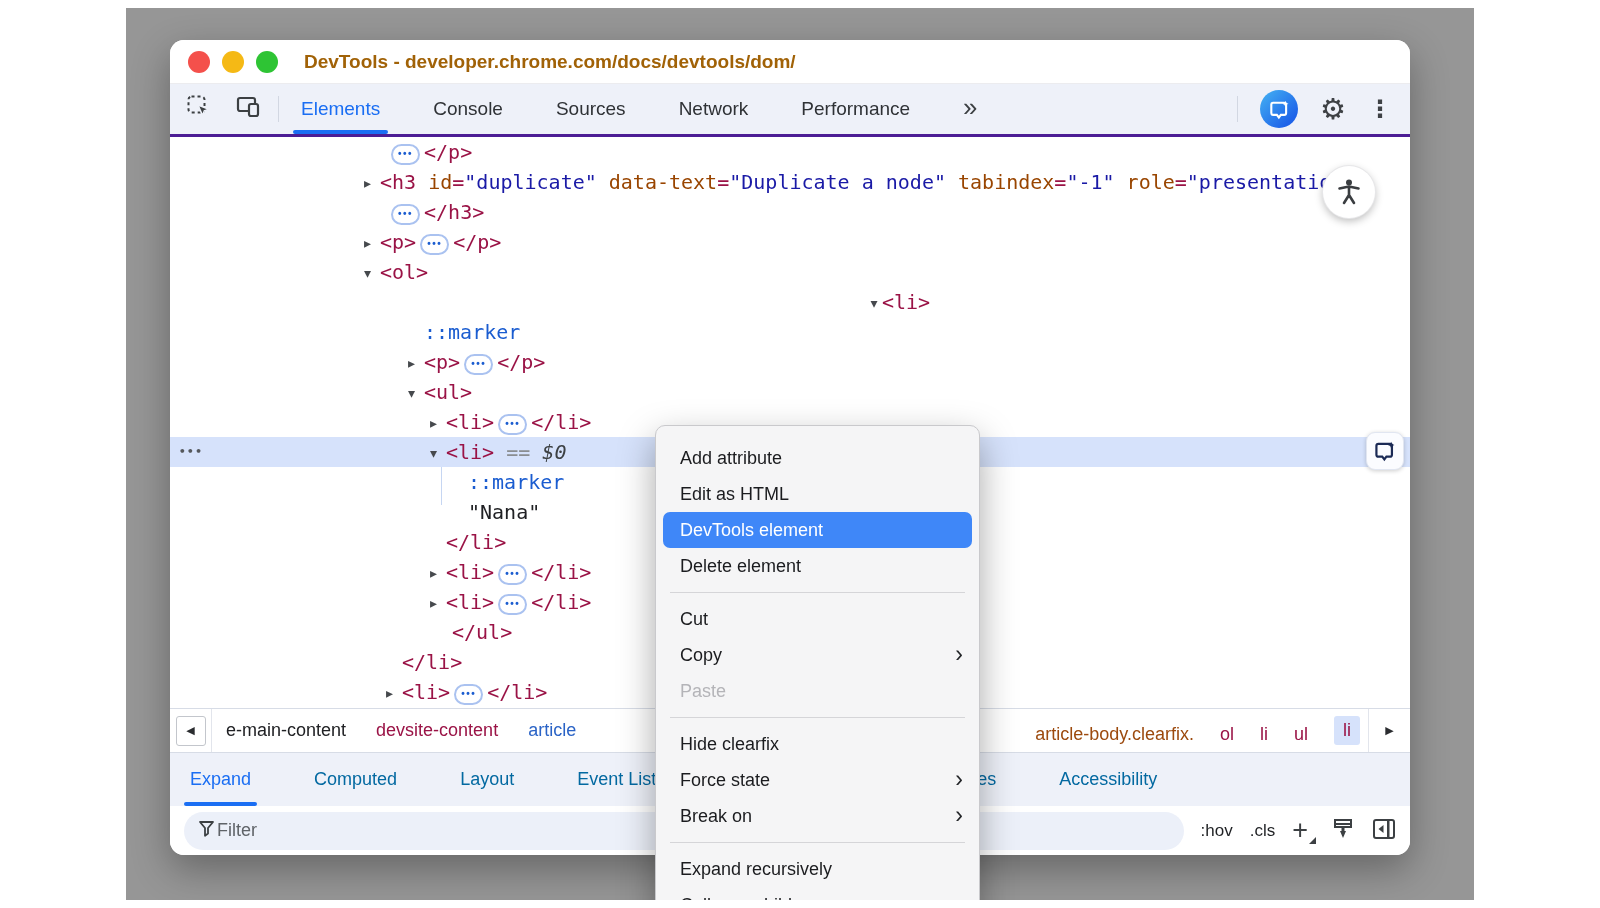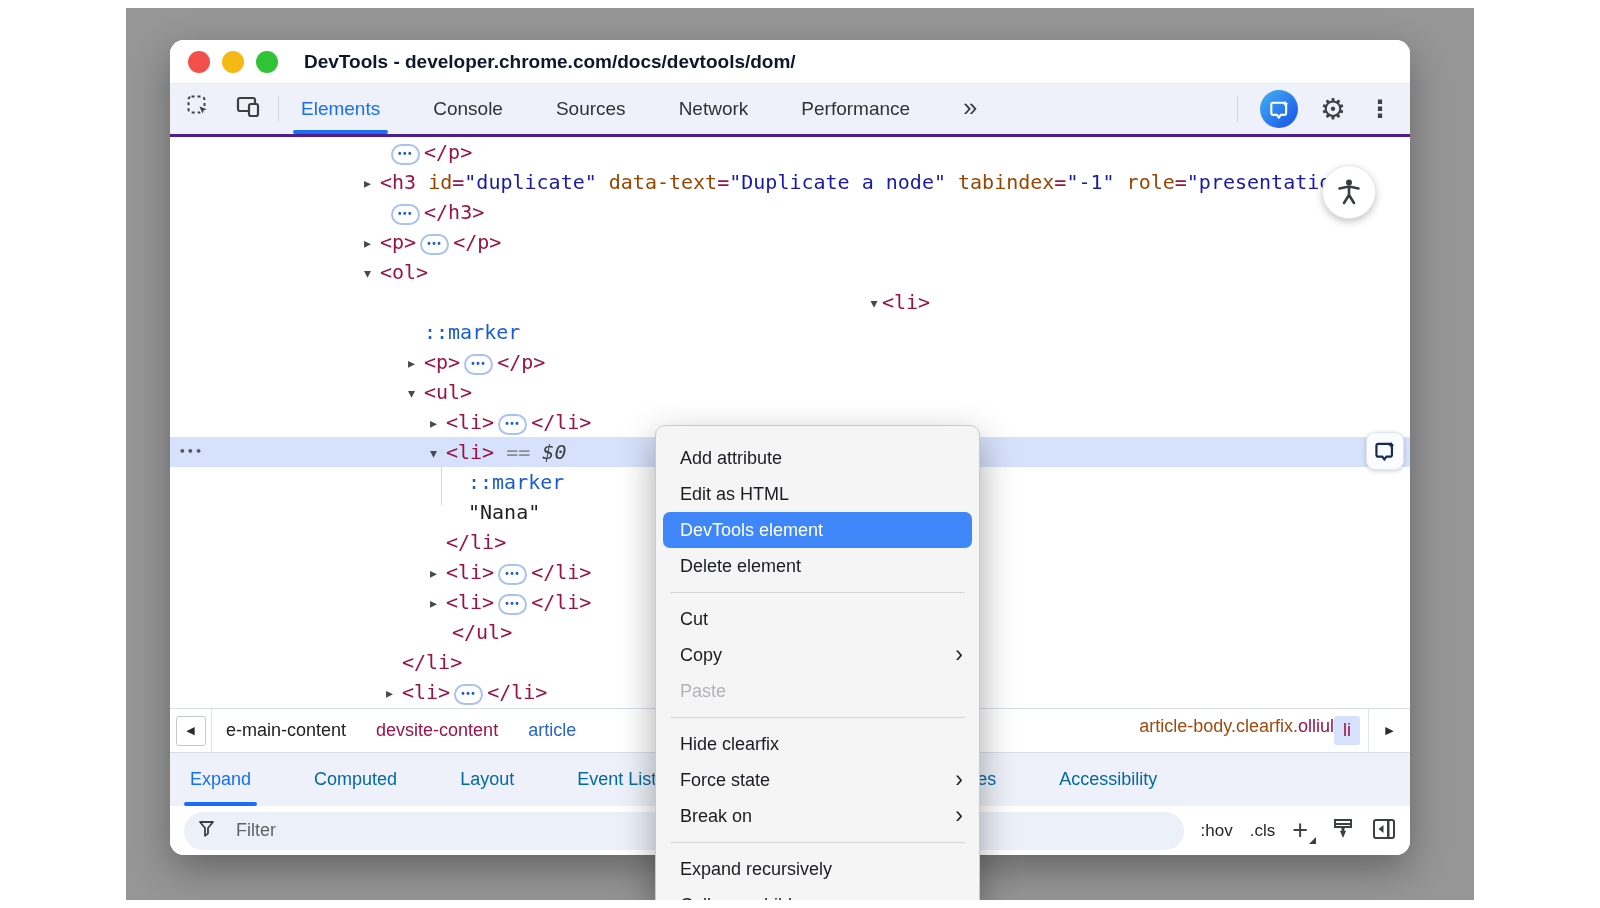--- a/index.html
+++ b/index.html
@@ -7,21 +7,21 @@
     font-family:"Liberation Sans",sans-serif;-webkit-font-smoothing:antialiased}
   .backdrop{position:absolute;left:126px;top:8px;width:1348px;height:892px;
     background:var(--backdrop_gray,#969696);overflow:hidden}
   
   .window{position:absolute;left:44px;top:32px;width:1240px;height:815px;background:#fff;
     border-radius:14px;box-shadow:0 14px 38px rgba(0,0,0,.32);overflow:hidden;z-index:1}
   .titlebar{height:44px;display:flex;align-items:center;background:#fff;border-bottom:1px solid #ececef}
   .lights{display:flex;gap:12px;padding-left:18px}
   .light{width:22px;height:22px;border-radius:50%}
   .light.red{background:#f4504b}.light.yellow{background:#f5b915}.light.green{background:#2ec434}
-  .title{font-size:19px;font-weight:bold;color:#0f172a;margin-left:26px;white-space:nowrap}
+  .title{font-size:19px;font-weight:bold;color:#a16207;margin-left:26px;white-space:nowrap}
   
   .toolbar{height:53px;background:#eef1f9;border-bottom:3px solid #4c1d95;display:flex;align-items:center}
   .tbicons{display:flex;align-items:center;gap:24px;padding-left:16px}
   .vsep{width:1px;height:26px;background:#d2d7e2;margin-left:16px}
   #top-tabs{display:flex;gap:53px;margin-left:22px;height:100%;align-items:center}
   .ttab{font-size:19px;color:#2f3236;position:relative;height:100%;display:flex;align-items:center;white-space:nowrap}
   .ttab.sel{color:var(--accent,#1a6ef3)}
   .ttab.sel::after{content:"";position:absolute;left:-8px;right:-8px;bottom:0;height:4px;
     border-radius:4px;background:var(--accent,#1a6ef3)}
   .morechev{font-size:26px;color:#3c4043;letter-spacing:-3px;padding-bottom:3px}
@@ -58,37 +58,37 @@
   
   .crumbbar{position:absolute;top:668px;left:0;right:0;height:44px;background:#fff;
     border-top:1px solid #d7dce6;display:flex;align-items:center;font-size:18px}
   .cnav{width:42px;height:100%;display:flex;align-items:center;justify-content:center;flex:none}
   .cnav.left{border-right:1px solid #e2e5ec}
   .cnav.right{border-left:1px solid #e2e5ec}
   .navbox{width:30px;height:30px;border:1px solid #c3c6cc;border-radius:3px;background:#fff;
     display:flex;align-items:center;justify-content:center}
   .navglyph{font-family:"DejaVu Sans",sans-serif;font-size:11px;color:#2a2c2f}
   #crumbs-left{display:flex;gap:30px;margin-left:14px;align-items:center;white-space:nowrap}
-  #crumbs-right{margin-left:auto;display:flex;align-items:flex-start;margin-right:8px;white-space:nowrap}
+  #crumbs-right{margin-left:auto;display:flex;gap:26px;align-items:flex-end;margin-right:8px;white-space:nowrap}
   .ck-text{color:#202124}.ck-el{color:var(--code_tag,#9a1346)}
   .ck-blue{color:#2a63c6}.ck-class{color:#9c4a0e}
   .crumb.selcrumb{background:var(--selection_bg,#d6e2fb);border-radius:3px;padding:4px 9px}
   
   .sidetabs{position:absolute;top:712px;left:0;right:0;height:54px;background:#eef1f9;
     border-top:1px solid #d7dce6;display:flex;align-items:center;gap:63px;padding-left:20px;font-size:18px}
   .stab{color:#0369a1;height:100%;display:flex;align-items:center;position:relative;white-space:nowrap}
   .stab.sel{color:var(--accent,#1a6ef3)}
   .stab.sel::after{content:"";position:absolute;left:-6px;right:-6px;bottom:0;height:4px;
     border-radius:4px;background:var(--accent,#1a6ef3)}
   .stab.gapbefore{margin-left:150px}
   
   .filterrow{position:absolute;top:766px;left:0;right:0;height:49px;background:#fff;
     display:flex;align-items:center;padding:0 14px;gap:17px}
   .filterpill{flex:1;height:38px;background:#ecf0f9;border-radius:19px;display:flex;
-    align-items:center;padding:0 14px;gap:20px;min-width:0}
+    align-items:center;padding:0 14px;gap:1px;min-width:0}
   .filterinput{border:none;background:transparent;outline:none;font-size:18px;color:#3c4043;
     width:100%;font-family:"Liberation Sans",sans-serif}
   .filterinput::placeholder{color:#5f6368;opacity:1}
   .hovcls{font-size:17px;color:#1f2124}
   .plusbtn{font-size:27px;color:#3c4043;position:relative;line-height:1;padding-right:6px}
   .plusbtn::after{content:"";position:absolute;right:-2px;bottom:0;
     border-left:7px solid transparent;border-bottom:7px solid #3c4043}
   
   .menu{position:absolute;left:529px;top:417px;width:325px;background:#f5f5f6;
     border:1px solid #c9c9cc;border-radius:10px;box-shadow:0 14px 36px rgba(0,0,0,.34);

